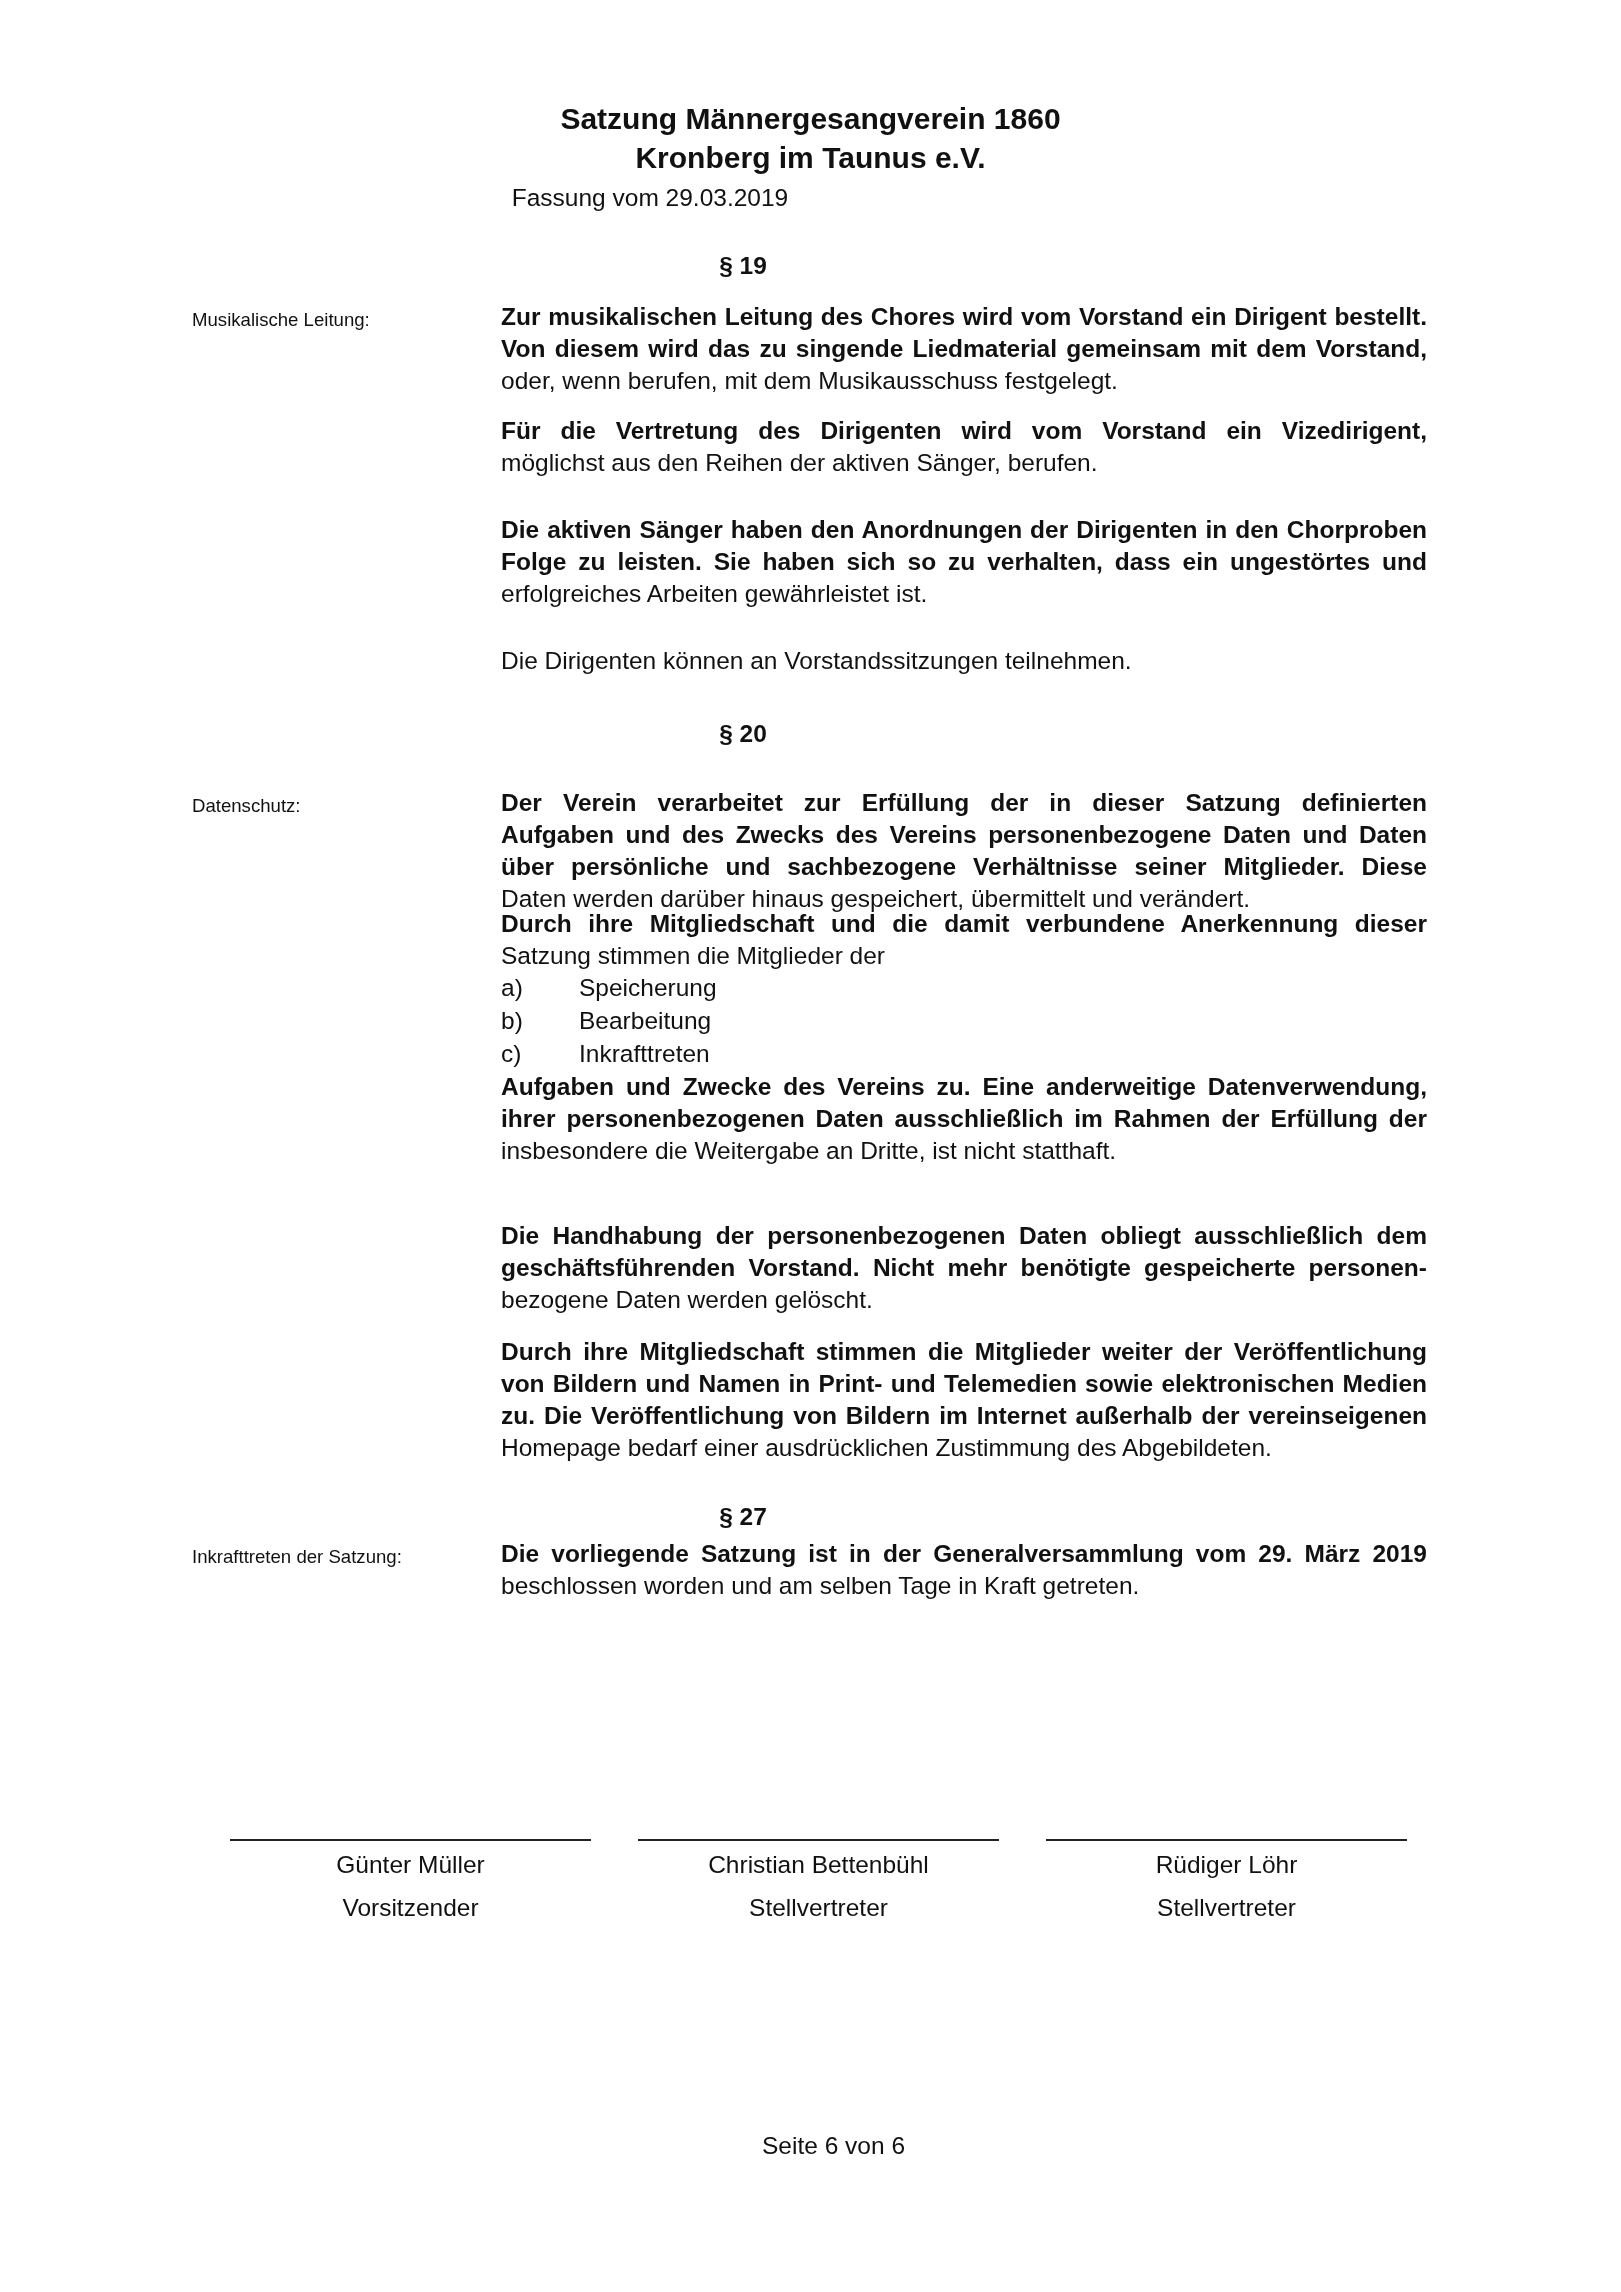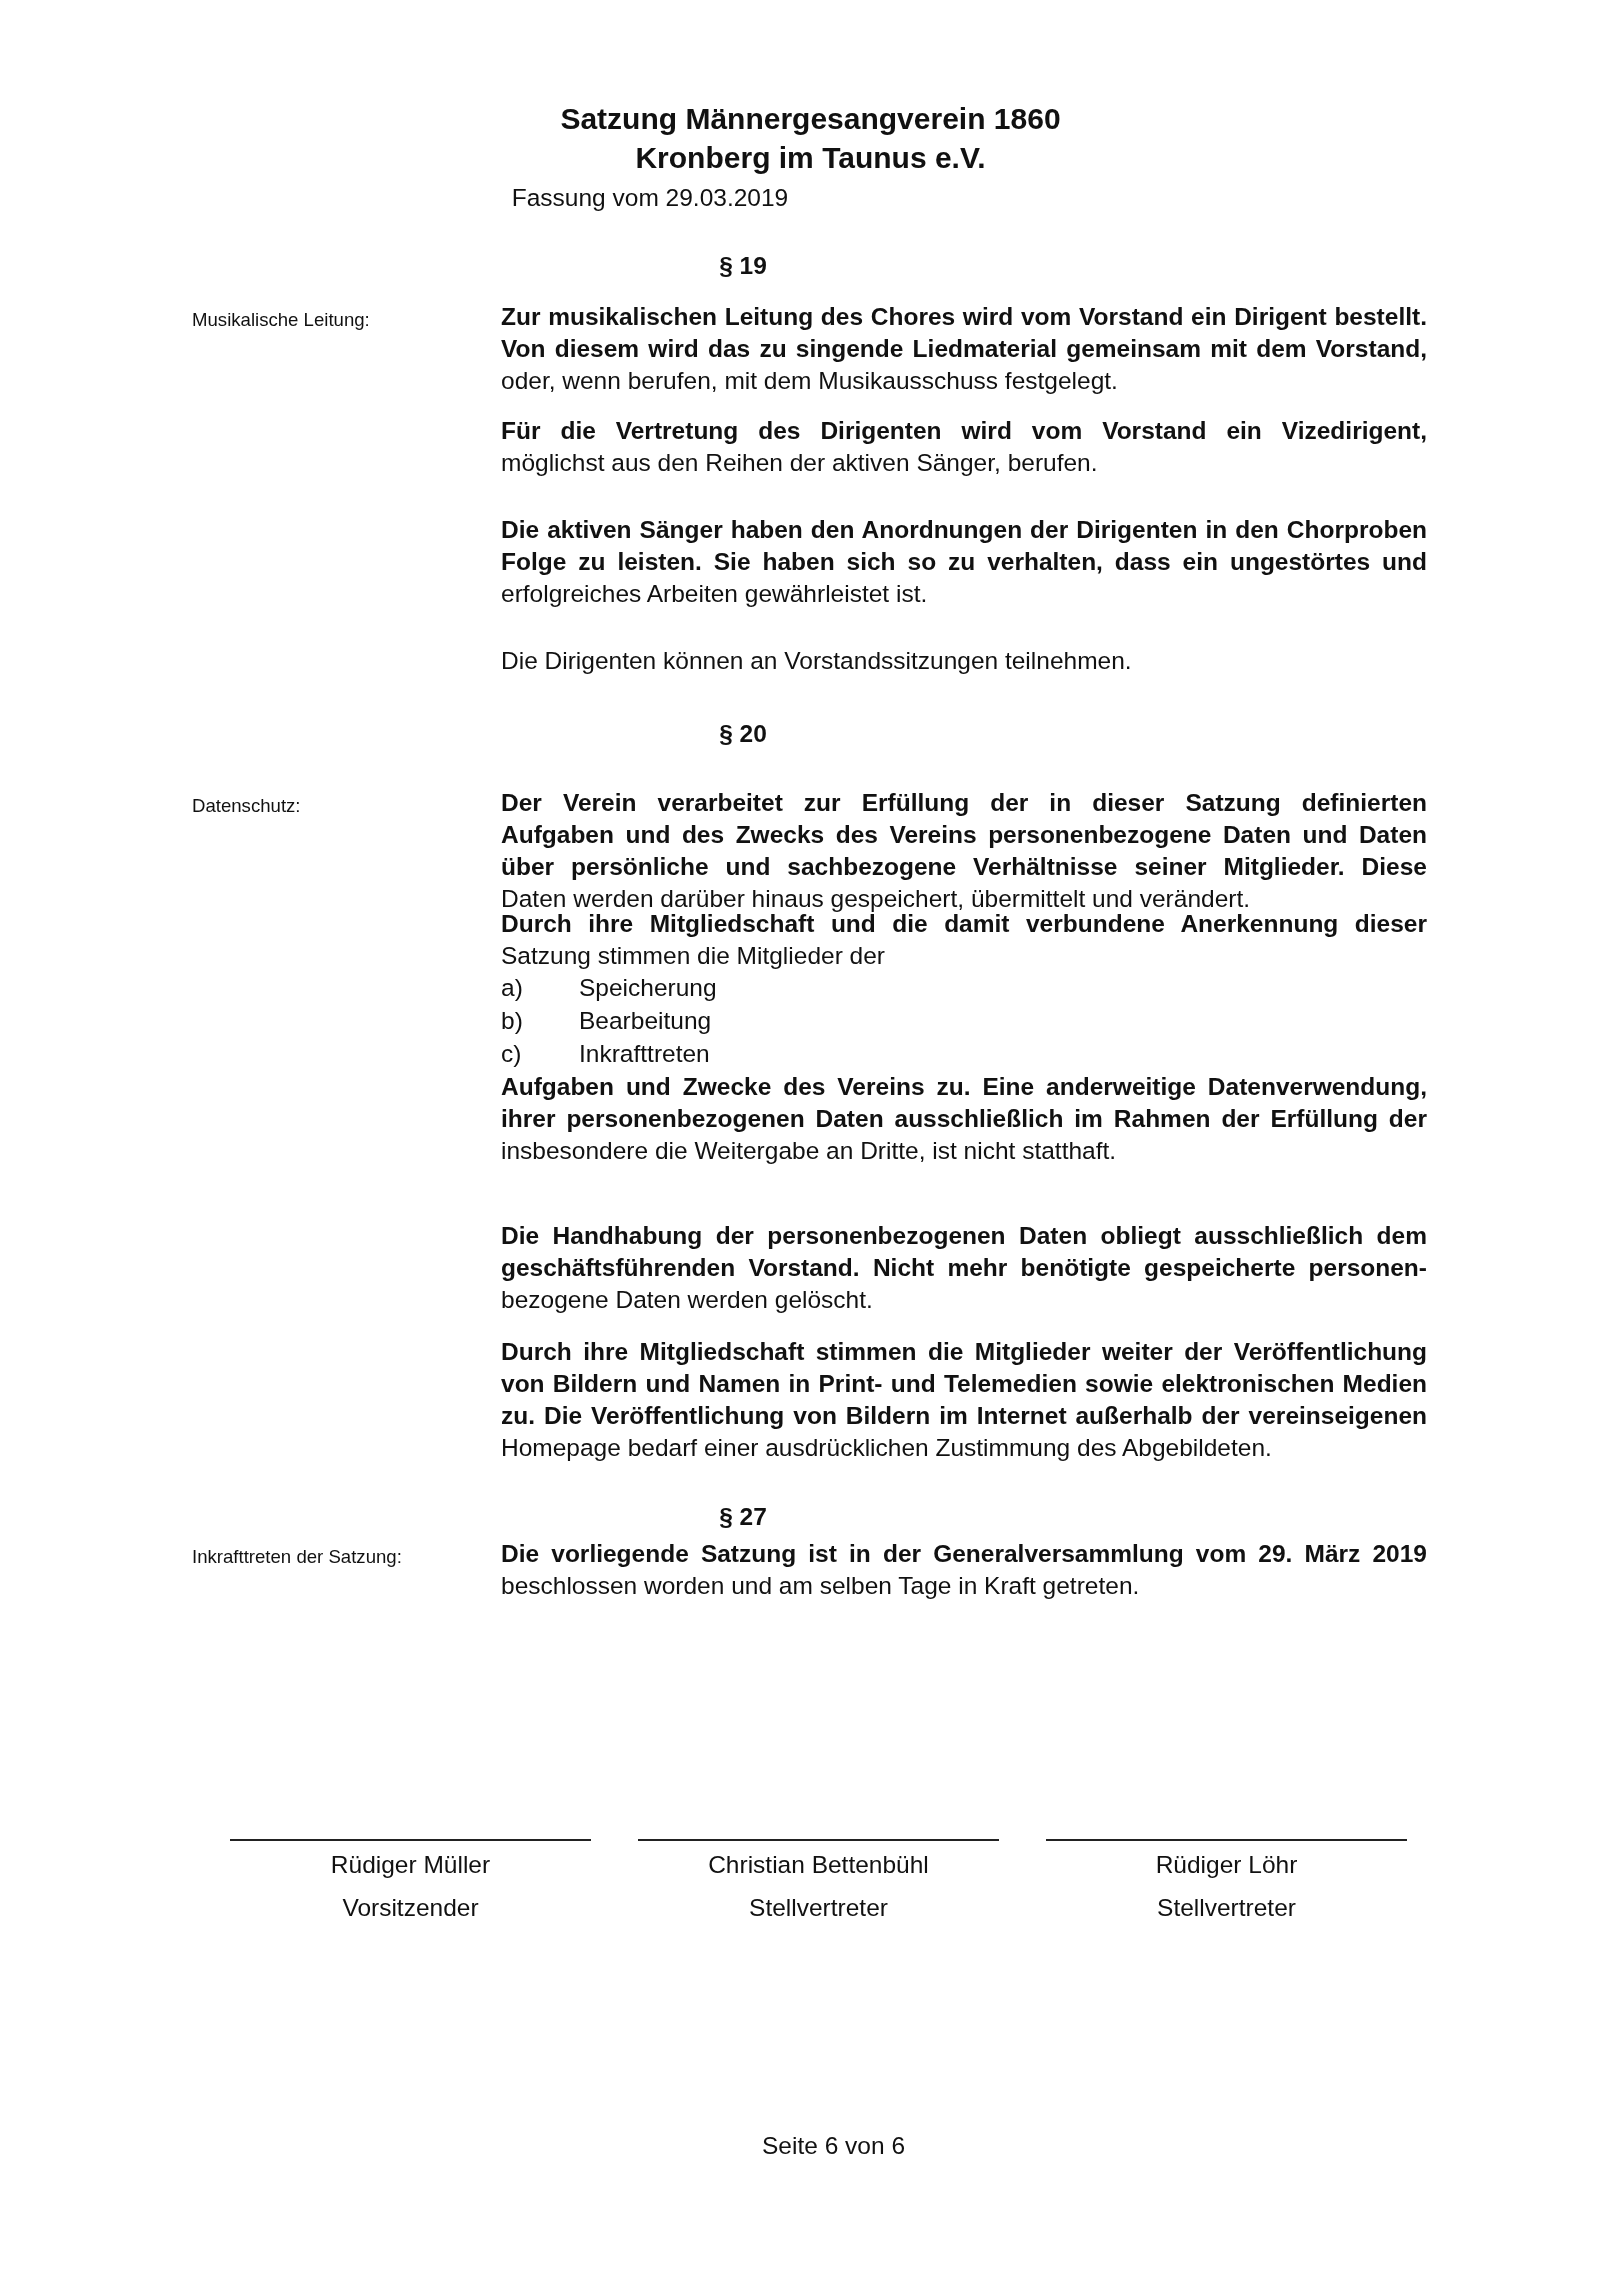--- a/index.html
+++ b/index.html
@@ -82,21 +82,21 @@
 <div class="abs label" style="top:1541px">Inkrafttreten der Satzung:</div>
 <div class="para" style="top:1538px">
   <span class="line j">Die vorliegende Satzung ist in der Generalversammlung vom 29. März 2019</span>
   <span class="line">beschlossen worden und am selben Tage in Kraft getreten.</span>
 </div>
 
 <div class="sigline" style="left:230px"></div>
 <div class="sigline" style="left:638px"></div>
 <div class="sigline" style="left:1046px"></div>
 
-<div class="sig" style="left:230px; top:1849px">Rüdiger Müller</div>
+<div class="sig" style="left:230px; top:1849px">Günter Müller</div>
 <div class="sig" style="left:230px; top:1892px">Vorsitzender</div>
 <div class="sig" style="left:638px; top:1849px">Christian Bettenbühl</div>
 <div class="sig" style="left:638px; top:1892px">Stellvertreter</div>
 <div class="sig" style="left:1046px; top:1849px">Rüdiger Löhr</div>
 <div class="sig" style="left:1046px; top:1892px">Stellvertreter</div>
 
 <div class="abs footer" style="top:2130px">Seite 6 von 6</div>
 
 
 </body></html>

